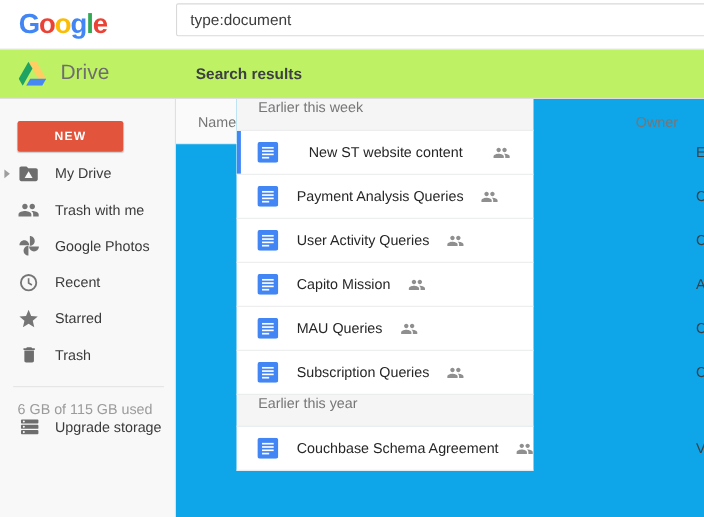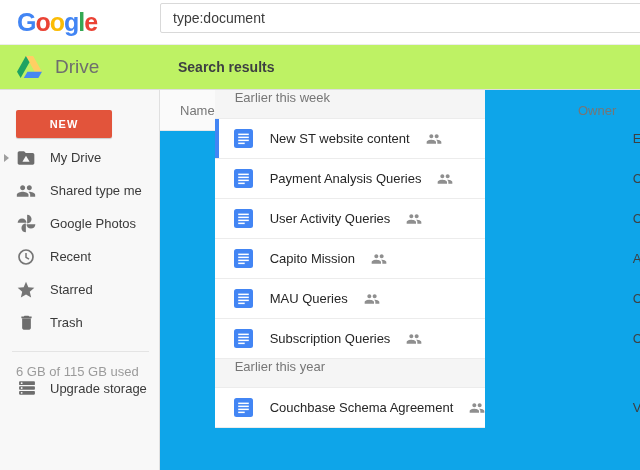--- a/index.html
+++ b/index.html
@@ -50,21 +50,21 @@
   .main { position:relative; flex:1; background:#0ea5e9; display:flex; }
   .cols { position:relative; height:41px; flex:none; display:flex; align-items:center;
           padding-left:20px; background:#fafafa; border-bottom:1px solid #e8e8e8;
           font-size:13px; color:#767676; }
   .col-owner { position:absolute; left:418px; white-space:nowrap; }
   .section-head { height:29px; flex:none; display:flex; padding-left:20px;
                   background:#f5f5f5; border-bottom:1px solid #ececec;
                   font-size:13px; color:#767676; }
   .row { position:relative; height:40px; flex:none; display:flex; align-items:center;
          padding-left:19px; background:#fff; border-bottom:1px solid #ececec; cursor:pointer; }
-  .row.selected { box-shadow:inset 4px 0 0 #4285f4; }
+  .row.selected { box-shadow:inset 4px 0 0 #4285f4;gap:11px; }
   .doc-icon { width:19px; height:19px; display:flex; flex:none; }
   .fname { margin-left:17px; font-size:13px; color:#262626; white-space:nowrap; }
   .people { margin-left:16px; display:flex; flex:none; }
   .owner { position:absolute; left:418px; font-size:13px; color:#3c4043; white-space:nowrap;text-align:center; }
 </style>
 </head>
 <body>
 
 <div class="app">
 
@@ -103,21 +103,21 @@
           </span>
           <span class="nav-label">My Drive</span>
         </div>
 
         <div class="nav-item">
           <span class="nav-icon">
             <svg width="20" height="20" viewBox="0 0 24 24" fill="#757575">
               <path d="M16 11c1.66 0 2.99-1.34 2.99-3S17.66 5 16 5c-1.66 0-3 1.34-3 3s1.34 3 3 3zm-8 0c1.66 0 2.99-1.34 2.99-3S9.66 5 8 5C6.34 5 5 6.34 5 8s1.34 3 3 3zm0 2c-2.33 0-7 1.17-7 3.5V19h14v-2.5c0-2.33-4.67-3.5-7-3.5zm8 0c-.29 0-.62.02-.97.05 1.16.84 1.97 1.97 1.97 3.45V19h6v-2.5c0-2.33-4.67-3.5-7-3.5z"></path>
             </svg>
           </span>
-          <span class="nav-label">Shared type me</span>
+          <span class="nav-label">Trash with me</span>
         </div>
 
         <div class="nav-item">
           <span class="nav-icon">
             <svg width="19" height="19" viewBox="0 0 24 24" fill="#757575">
               <path d="M6.4 5.6c3.09 0 5.6 2.51 5.6 5.6H.8c0-3.09 2.51-5.6 5.6-5.6z"></path>
               <path d="M18.4 6.4c0 3.09-2.51 5.6-5.6 5.6V.8c3.09 0 5.6 2.51 5.6 5.6z"></path>
               <path d="M17.6 18.4c-3.09 0-5.6-2.51-5.6-5.6h11.2c0 3.09-2.51 5.6-5.6 5.6z"></path>
               <path d="M5.6 17.6c0-3.09 2.51-5.6 5.6-5.6v11.2c-3.09 0-5.6-2.51-5.6-5.6z"></path>
             </svg>

